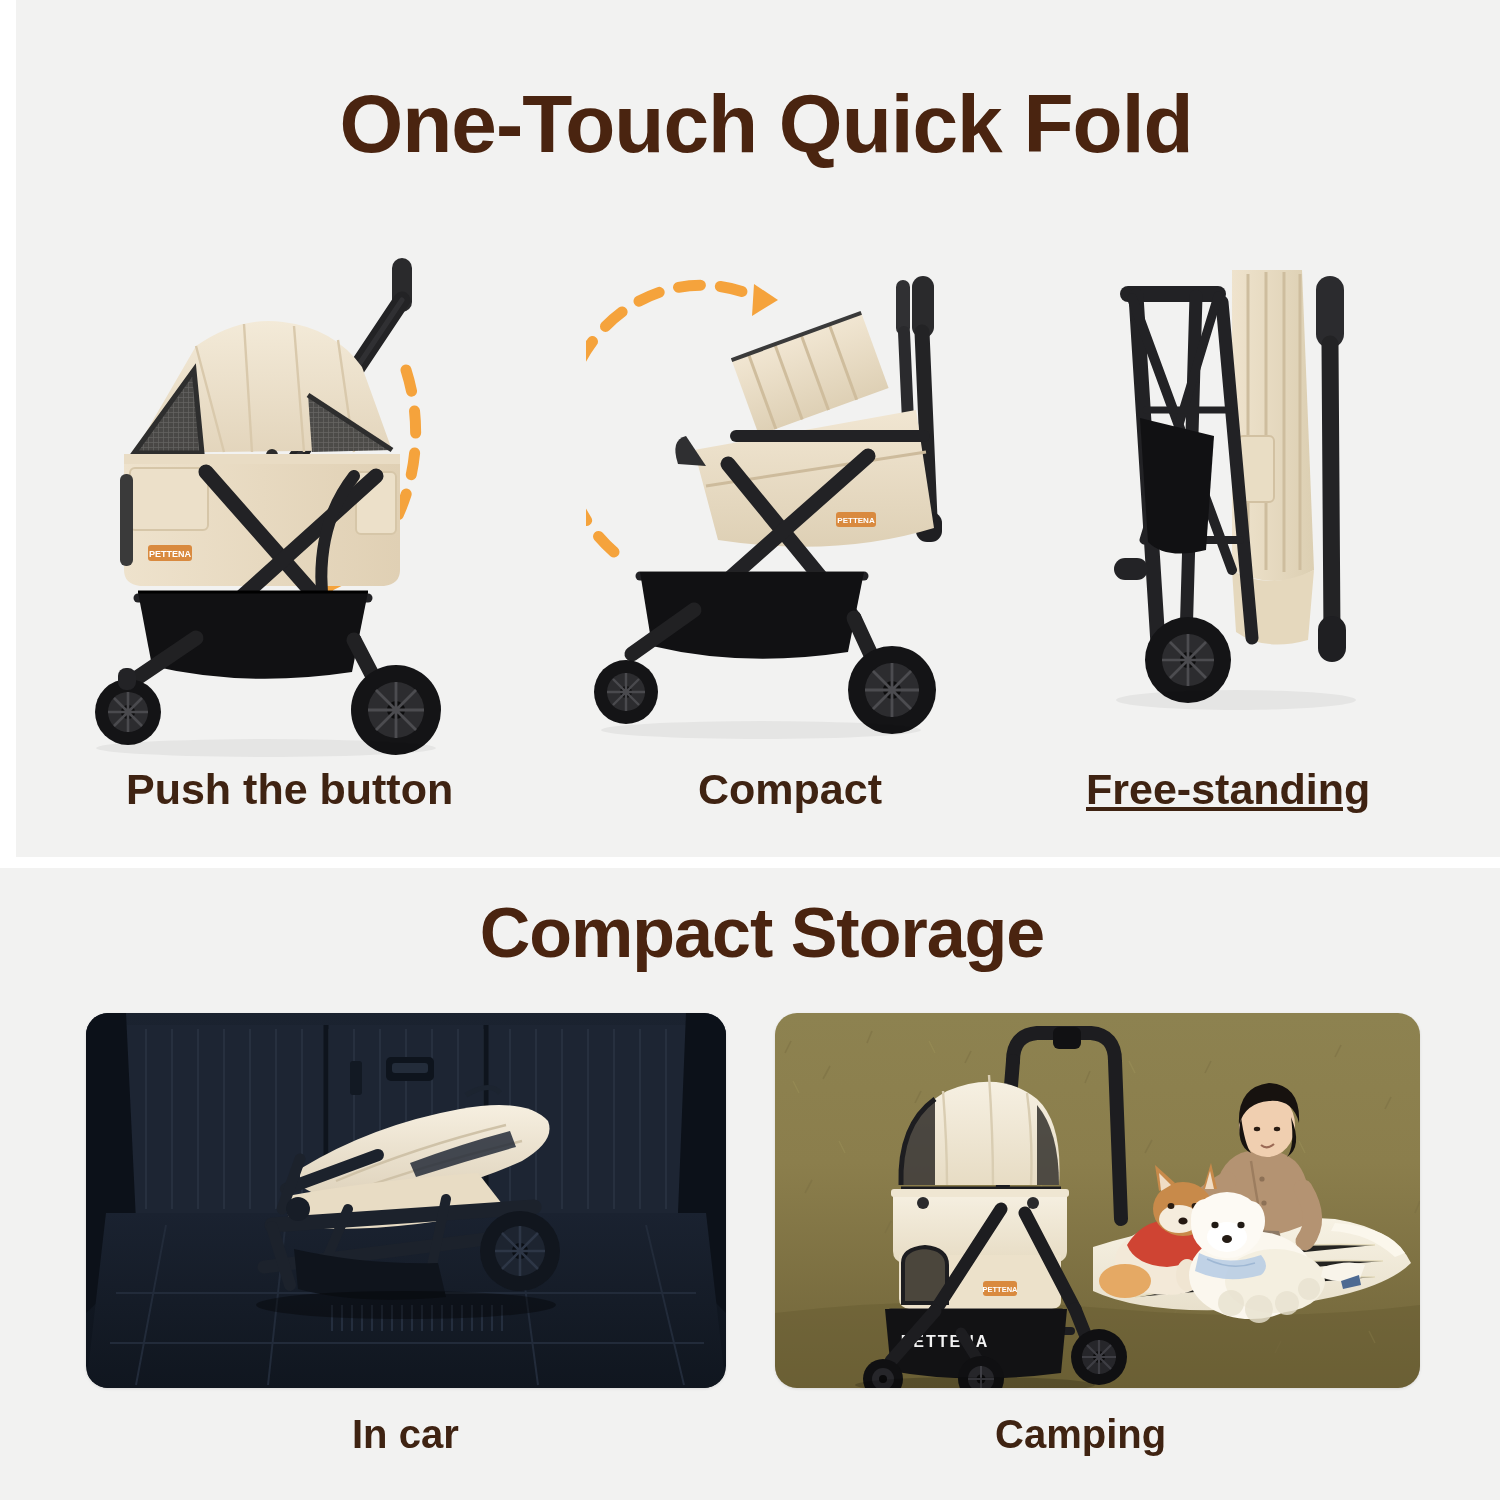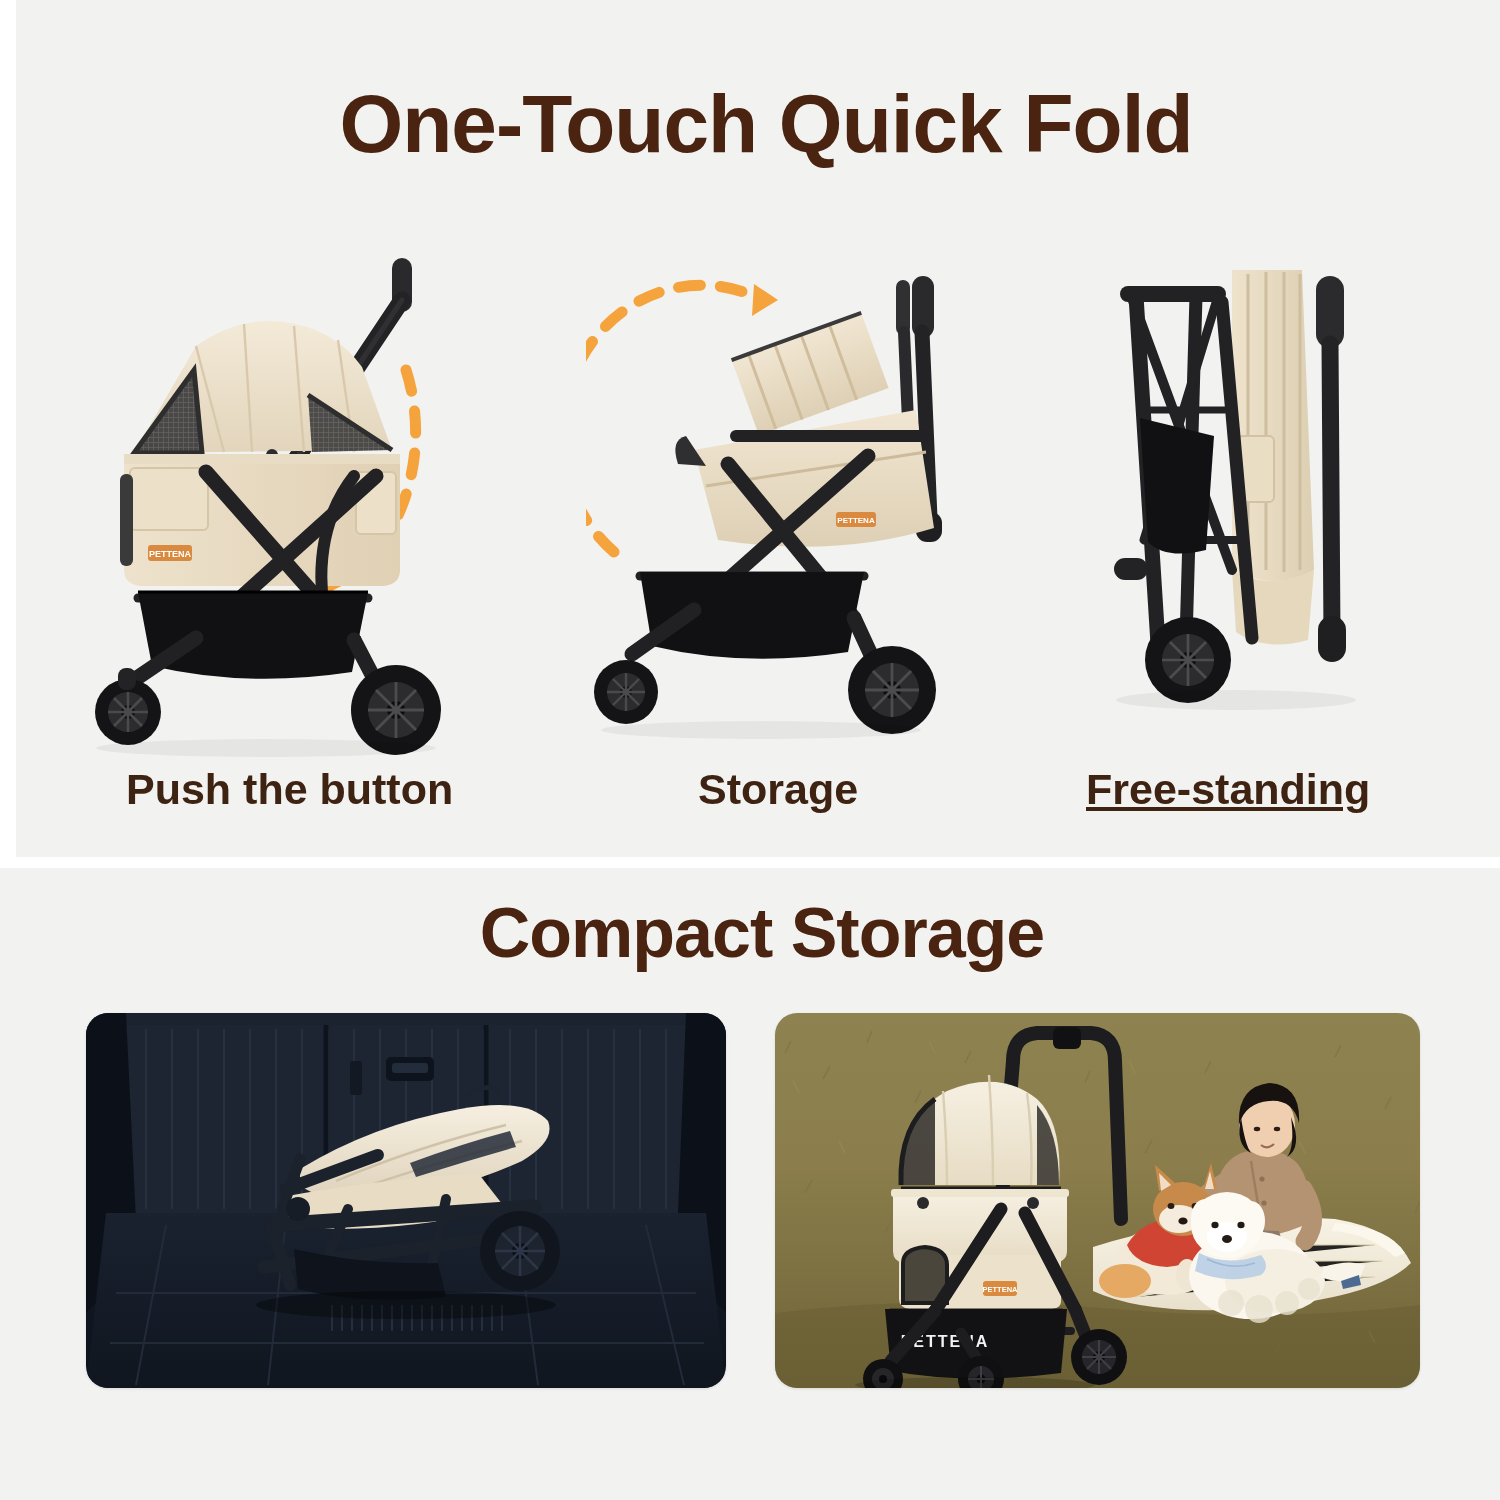--- a/index.html
+++ b/index.html
@@ -298,21 +298,21 @@
           </g>
           <rect x="78" y="318" width="34" height="22" rx="11" fill="#232326"></rect>
           <rect x="282" y="376" width="28" height="46" rx="14" fill="#1f1f22"></rect>
           <ellipse cx="200" cy="460" rx="120" ry="10" fill="#000" opacity="0.05"></ellipse>
         </svg>
       </div>
     </div>
 
     <div class="caps">
       <div class="cap cap-a">Push the button</div>
-      <div class="cap cap-b">Storage</div>
+      <div class="cap cap-b">Compact</div>
       <div class="cap cap-c">Free-standing</div>
     </div>
   </div>
 
   <div class="divider"></div>
 
   <div class="sec2">
 
     <div class="title2" style="top:30px;margin-left:12px;">Compact Storage</div>
 
@@ -584,15 +584,19 @@
               <g stroke="#3e3e44" stroke-width="2.2">
                 <path d="M324 327 V361 M307 344 H341 M312 332 L336 356 M336 332 L312 356"></path>
               </g>
             </g>
             <ellipse cx="200" cy="372" rx="120" ry="8" fill="#000" opacity="0.18"></ellipse>
           </g>
         </svg>
       </div>
     </div>
 
+    <div class="caps2" style="top:544px;">
+      <div class="cap2 cap2-a">In car</div>
+      <div class="cap2 cap2-b">Camping</div>
+    </div>
   </div>
 
 </div>
 
 </body></html>

